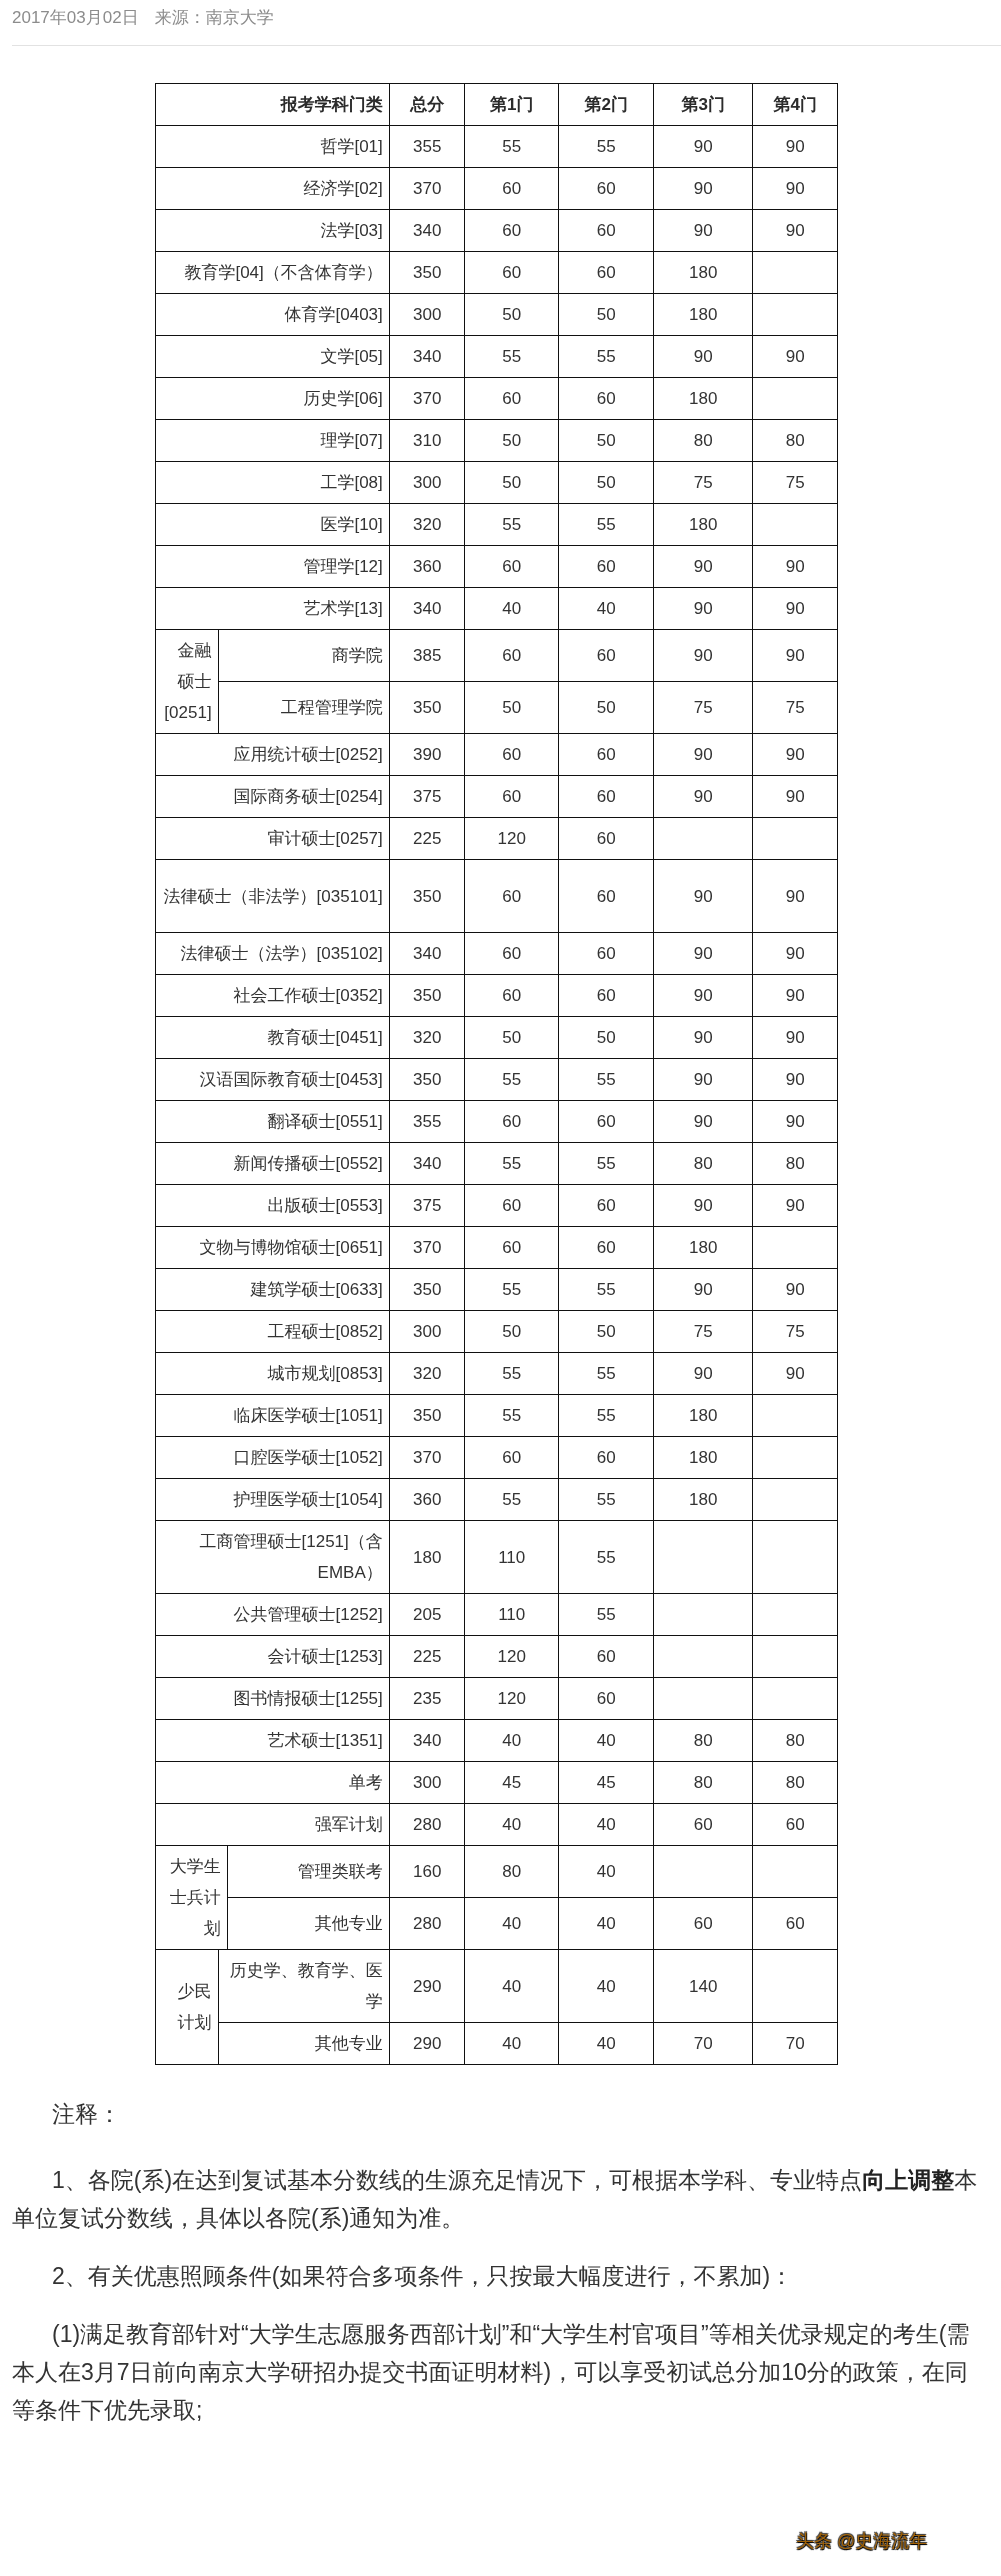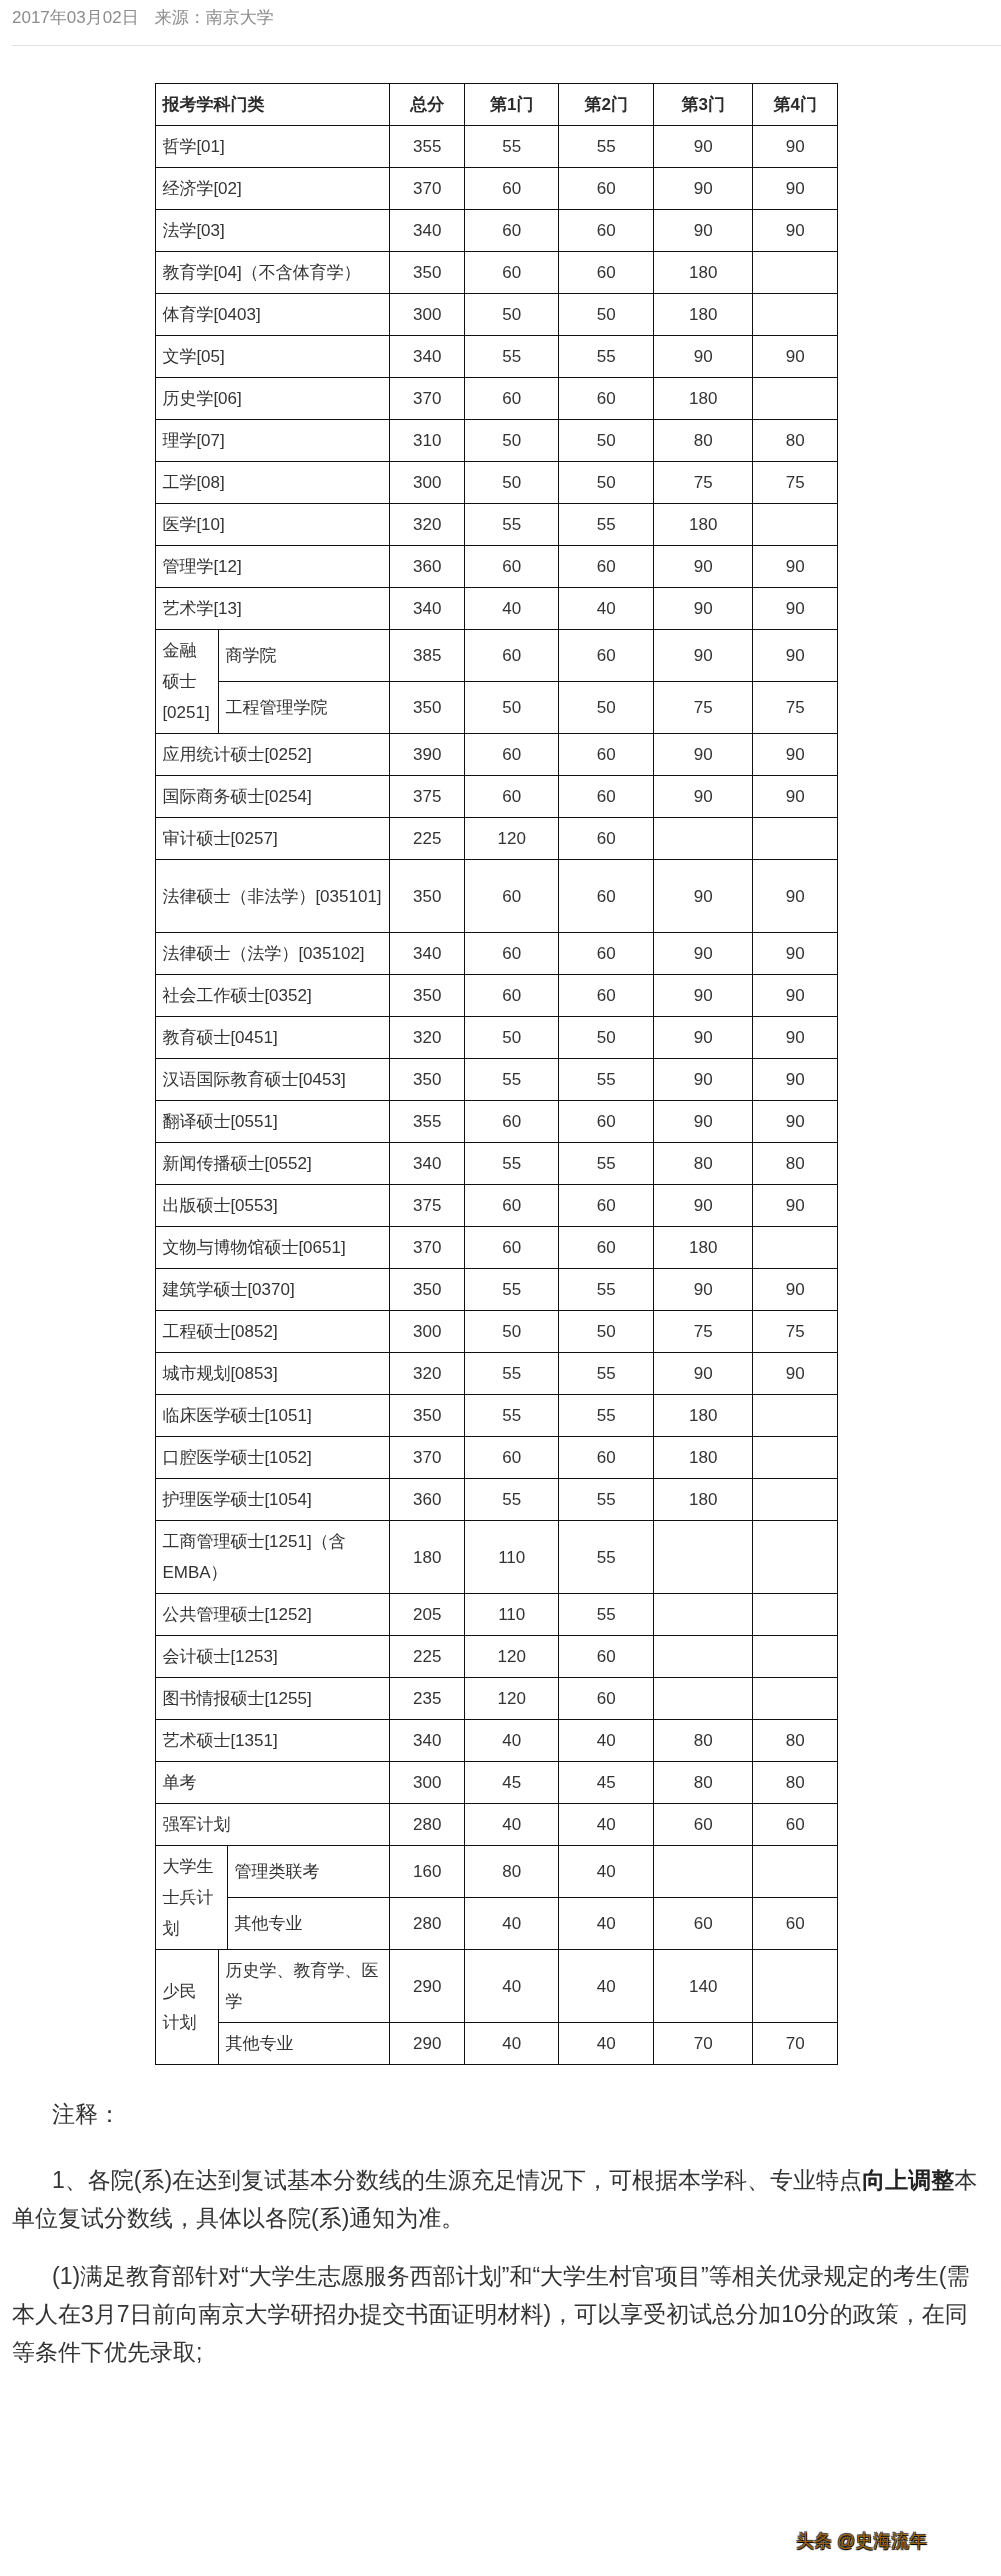--- a/index.html
+++ b/index.html
@@ -6,21 +6,21 @@
   body { font-family: "Liberation Sans", "DejaVu Sans", sans-serif; }
   .page { position: relative; width: 1002px; height: 2576px; overflow: hidden; background: #fff; }
 
   .meta { position: absolute; left: 12px; top: 6.4px; font-size: 17px; line-height: 23px; color: #8c8c8c; white-space: nowrap; }
   .meta .src { margin-left: 16px; }
   .divider { position: absolute; left: 12px; right: 0; top: 45px; height: 1.4px; background: #e2e2e2; }
 
   table.scores { position: absolute; left: 155px; top: 83px; width: 682px; border-collapse: collapse; table-layout: fixed; font-size: 17px; color: #333; }
   table.scores th, table.scores td { border: 0.7px solid #111; padding: 0 6.4px; text-align: center; vertical-align: middle; line-height: 31px; overflow: hidden; }
   table.scores th { font-weight: bold; color: #2b2b2b; }
-  table.scores .lbl { text-align: left; }
+  table.scores .lbl { text-align: right; }
   table.scores tr { height: 42px; }
   table.scores tr.sub { height: 52px; }
   table.scores tr.tall { height: 73px; }
 
   .notes { position: absolute; left: 12px; top: 2095px; width: 971px; font-size: 23px; line-height: 38px; color: #333; }
   .notes p { margin: 0 0 20px 0; text-indent: 40px; }
   .notes p.title { margin-bottom: 28px; }
   .notes b { font-weight: bold; color: #222; }
 
   .wm { position: absolute; left: 796px; top: 2527px; font-size: 18px; line-height: 28px; color: #a16207; white-space: nowrap;
@@ -261,21 +261,21 @@
         </tr>
       <tr>
           <td colspan="3" class="lbl">文物与博物馆硕士[0651]</td>
           <td>370</td>
           <td>60</td>
           <td>60</td>
           <td>180</td>
           <td></td>
         </tr>
       <tr>
-          <td colspan="3" class="lbl">建筑学硕士[0370]</td>
+          <td colspan="3" class="lbl">建筑学硕士[0633]</td>
           <td>350</td>
           <td>55</td>
           <td>55</td>
           <td>90</td>
           <td>90</td>
         </tr>
       <tr>
           <td colspan="3" class="lbl">工程硕士[0852]</td>
           <td>300</td>
           <td>50</td>
@@ -404,18 +404,19 @@
           <td>40</td>
           <td>70</td>
           <td>70</td>
         </tr>
     </tbody>
   </table>
 
   <div class="notes">
     <p class="title">注释：</p>
     <p><span>1、各院(系)在达到复试基本分数线的生源充足情况下，可根据本学科、专业特点</span><b>向上调整</b><span>本单位复试分数线，具体以各院(系)通知为准。</span></p>
+    <p>2、有关优惠照顾条件(如果符合多项条件，只按最大幅度进行，不累加)：</p>
     <p>(1)满足教育部针对“大学生志愿服务西部计划”和“大学生村官项目”等相关优录规定的考生(需本人在3月7日前向南京大学研招办提交书面证明材料)，可以享受初试总分加10分的政策，在同等条件下优先录取;</p>
   </div>
 
   <div class="wm">头条 @史海流年</div>
 </div>
 
 
 </body></html>

